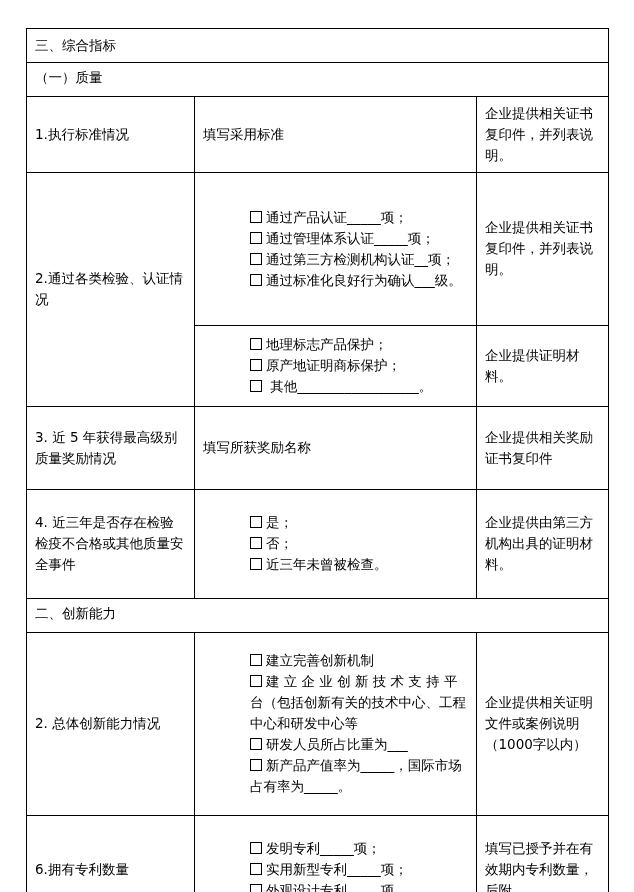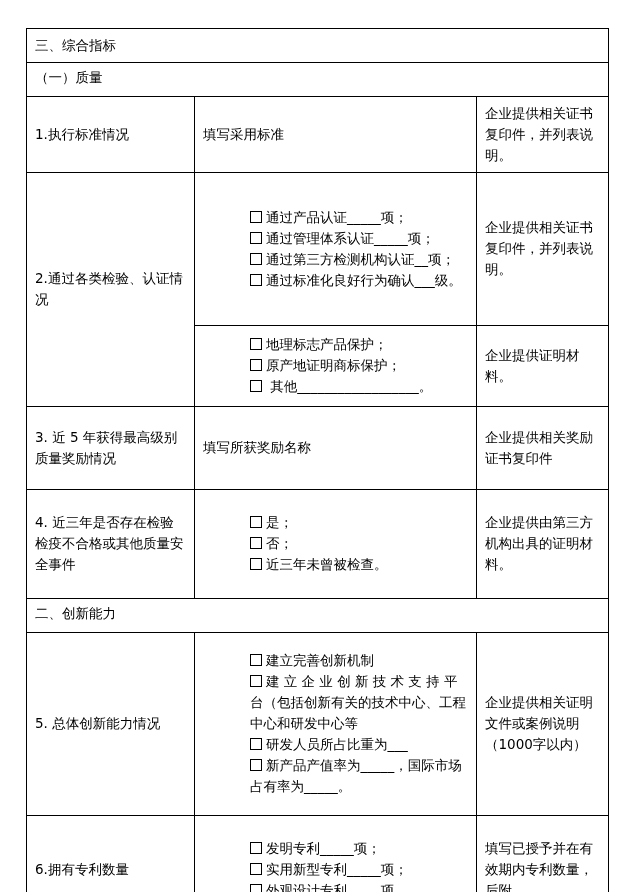--- a/index.html
+++ b/index.html
@@ -126,21 +126,21 @@
           <span class="opt"><span class="box"></span><span>近三年未曾被检查。</span></span>
         </td>
         <td class="note-cell">企业提供由第三方机构出具的证明材料。</td>
       </tr>
 
       <tr class="section-row sub-section">
         <td colspan="3">二、创新能力</td>
       </tr>
 
       <tr>
-        <td class="label-cell" style="height:170px">5. 总体创新能力情况</td>
+        <td class="label-cell" style="height:170px">2. 总体创新能力情况</td>
         <td class="mid-cell">
           <span class="opt"><span class="box"></span><span>建立完善创新机制</span></span>
           <span class="opt"><span class="box"></span><span>建 立 企 业 创 新 技 术 支 持 平 台（包括创新有关的技术中心、工程中心和研发中心等</span></span>
           <span class="opt"><span class="box"></span><span>研发人员所占比重为___</span></span>
           <span class="opt"><span class="box"></span><span>新产品产值率为_____，国际市场占有率为_____。</span></span>
         </td>
         <td class="note-cell">企业提供相关证明文件或案例说明（1000字以内）</td>
       </tr>
 
       <tr>

